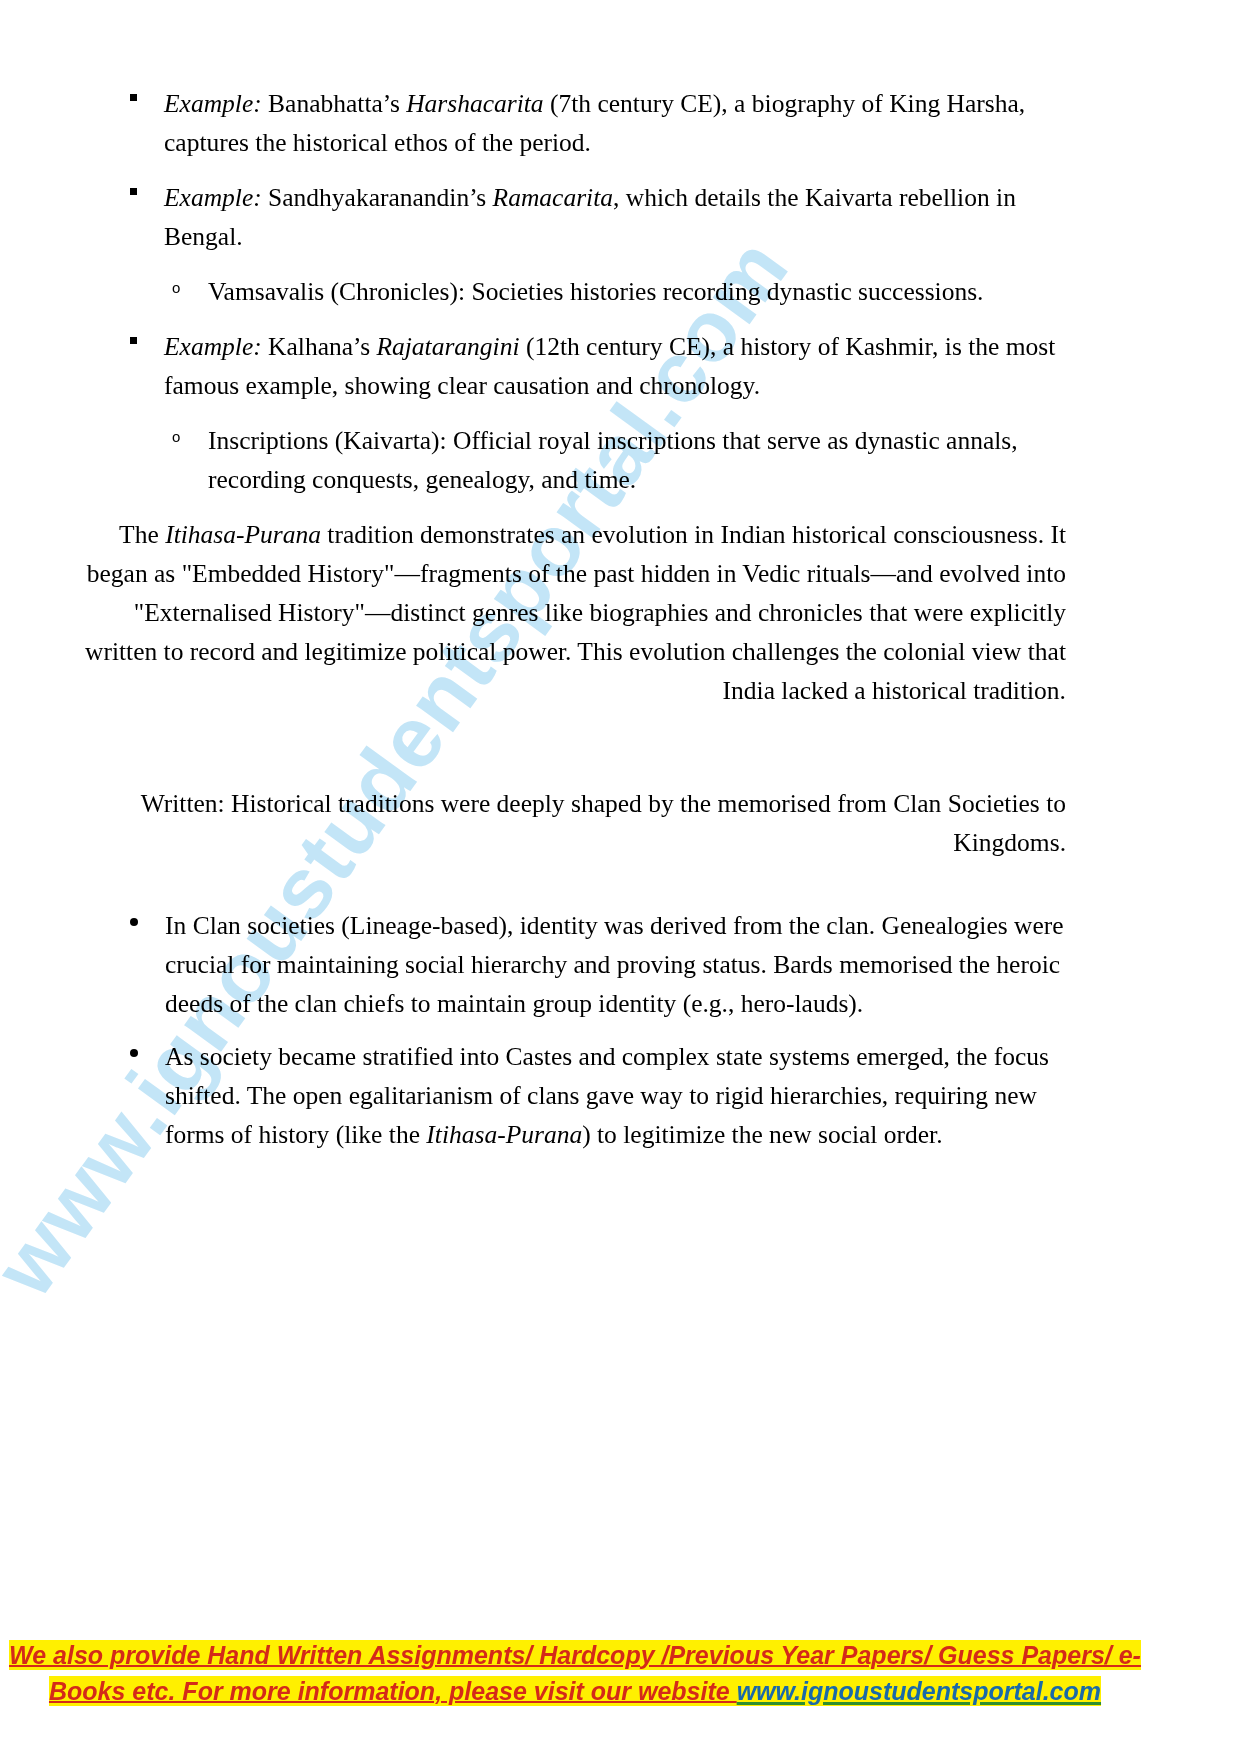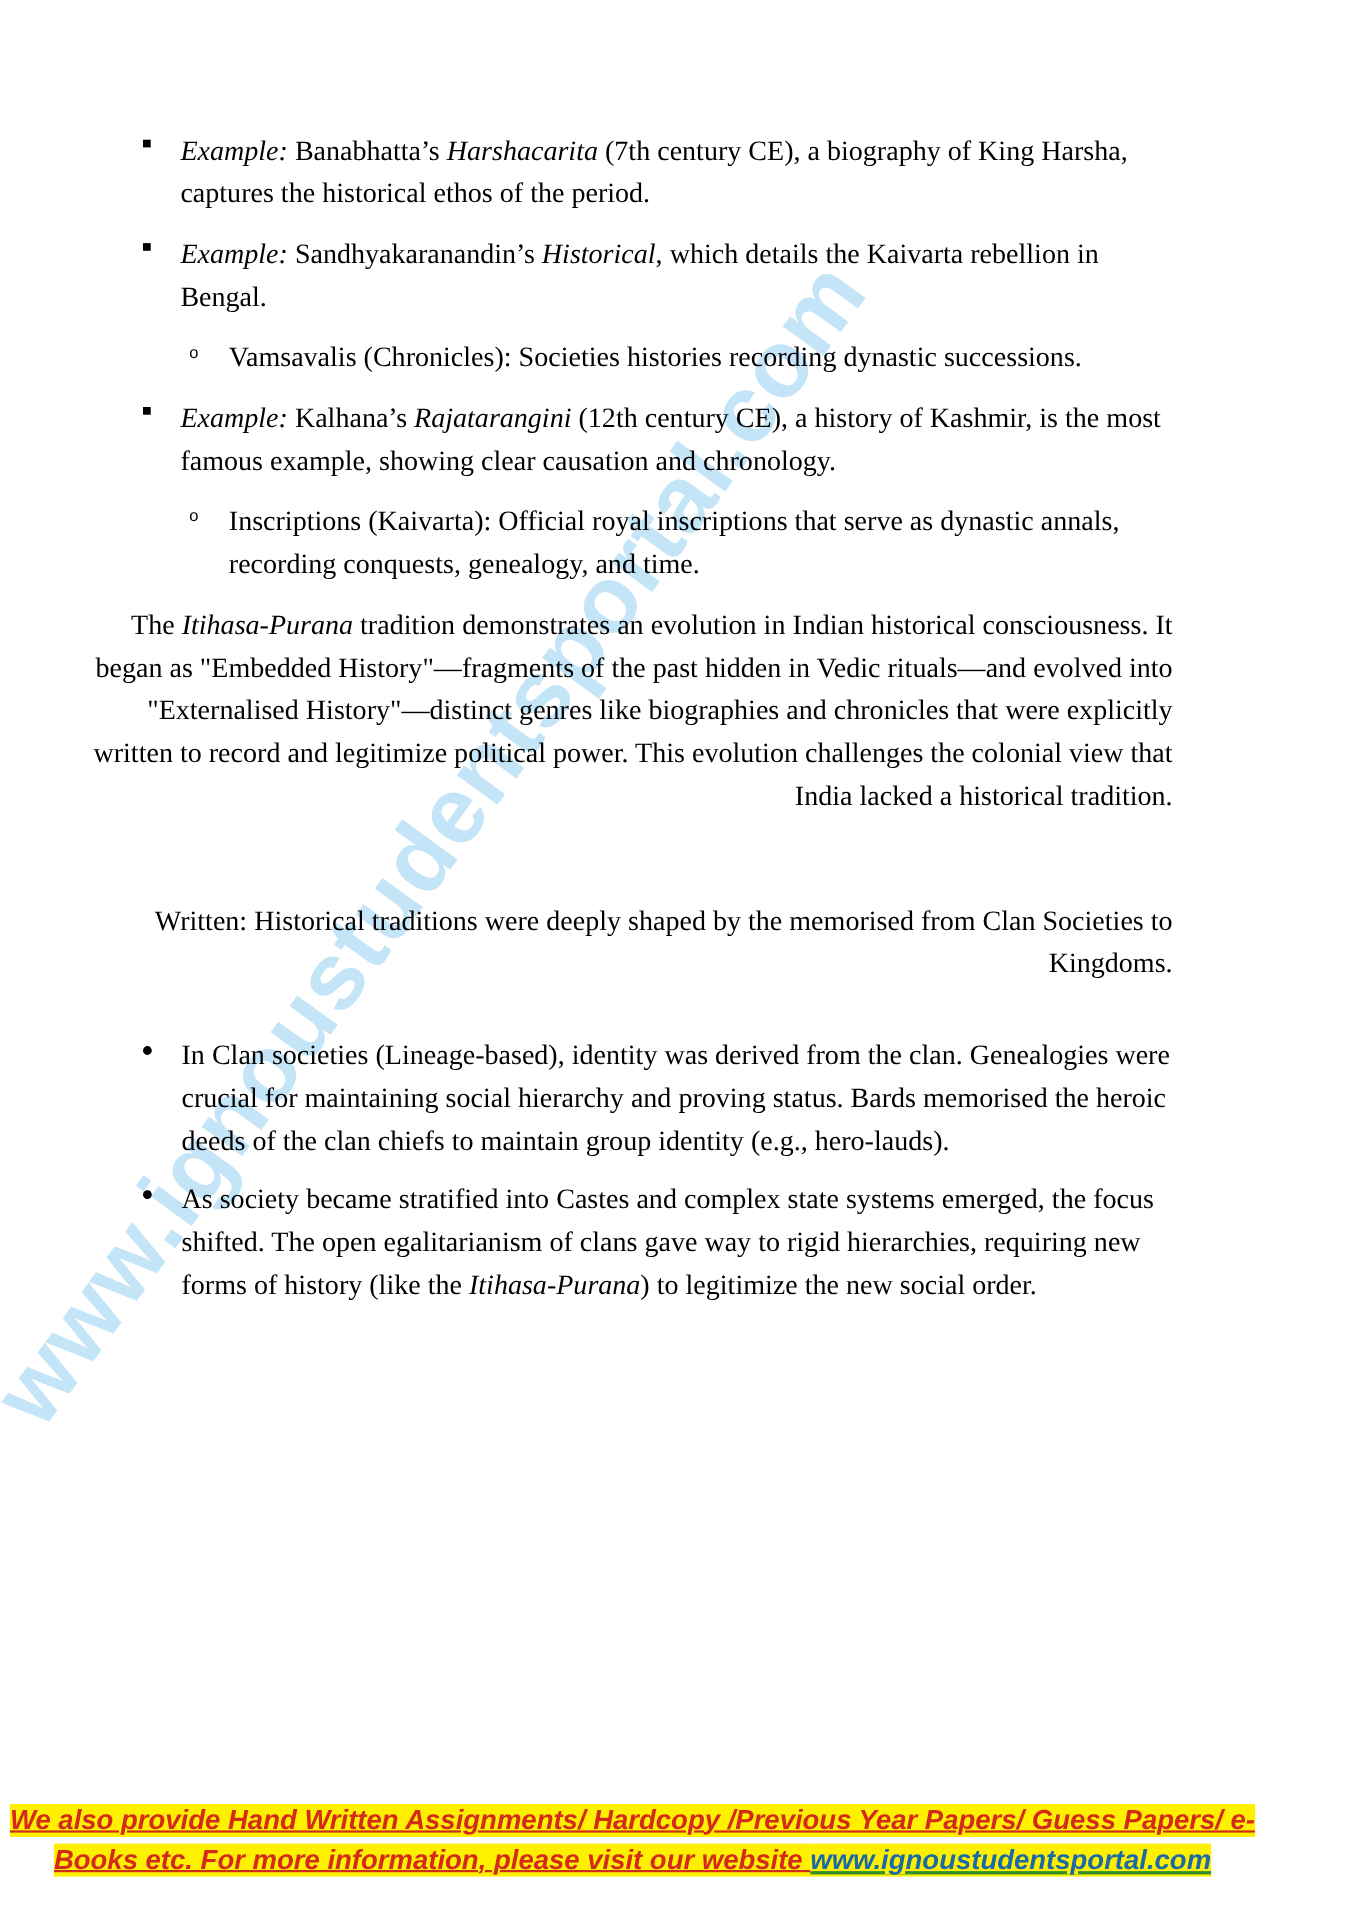--- a/index.html
+++ b/index.html
@@ -47,21 +47,20 @@
   #content {
     position: relative;
     z-index: 10;
     padding: 0;
   }
   .doc-body {
     position: absolute;
     left: 66px;
     top: 84px;
     width: 1000px;
-    margin-top: 33px;
   }
   p, li, div.para {
     font-size: 25.5px;
     line-height: 1.53;
   }
   .para {
     margin: 0 0 18px 0;
     text-align: right;
   }
 
@@ -169,21 +168,21 @@
   <div id="content">
     <div class="doc-body">
 
       <ul class="lvl lvl3">
         <li>
           <span class="bullet"></span>
           <span class="i">Example:</span><span> Banabhatta’s </span><span class="i">Harshacarita</span><span> (7th century CE), a biography of King Harsha, captures the historical ethos of the period.</span>
         </li>
         <li>
           <span class="bullet"></span>
-          <span class="i">Example:</span><span> Sandhyakaranandin’s </span><span class="i">Historical</span><span>, which details the Kaivarta rebellion in Bengal.</span>
+          <span class="i">Example:</span><span> Sandhyakaranandin’s </span><span class="i">Ramacarita</span><span>, which details the Kaivarta rebellion in Bengal.</span>
         </li>
       </ul>
 
       <ul class="lvl lvl2">
         <li>
           <span class="bullet">o</span>
           <span class="b">Vamsavalis (Chronicles):</span><span> Societies histories recording dynastic successions.</span>
         </li>
       </ul>
 

